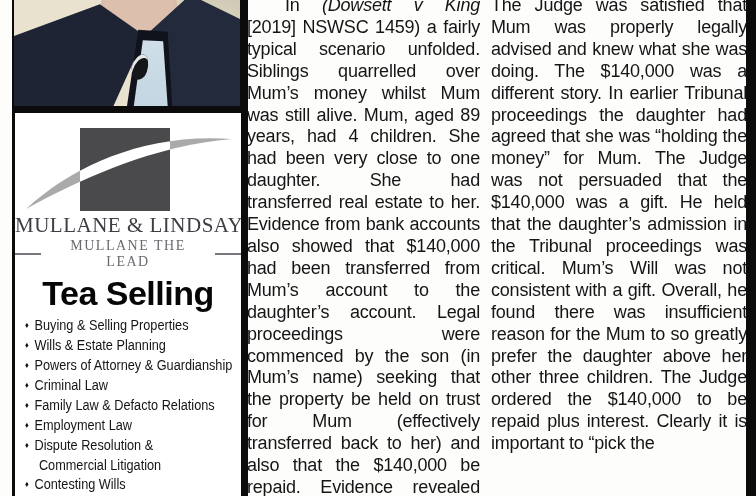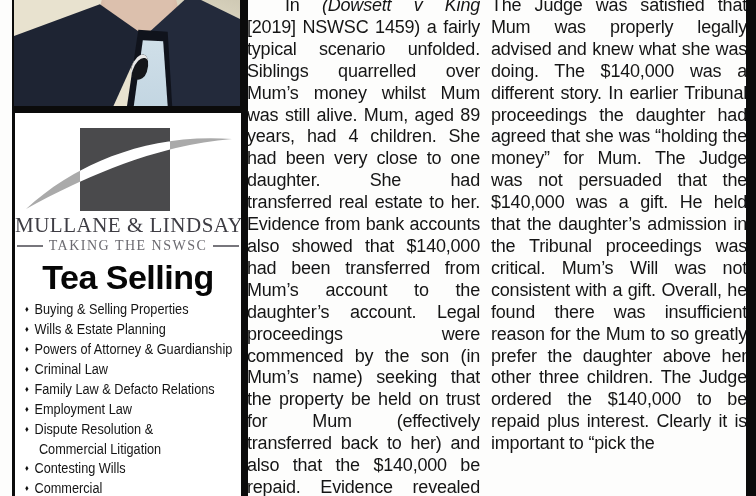--- a/index.html
+++ b/index.html
@@ -102,21 +102,21 @@
       </defs>
       <path d="M10,96 C60,50 132,20 216,26 C140,32 68,64 10,96 Z" fill="#aaaaaa"></path>
       <rect x="64" y="15" width="90" height="83" fill="#4a4a4c"></rect>
       <path d="M10,96 C60,50 132,20 216,26 C140,32 68,64 10,96 Z" fill="#ffffff" clip-path="url(#sq)"></path>
     </svg>
 
     <div class="logo-name">MULLANE &amp; LINDSAY</div>
 
     <div class="logo-tagline">
       <span class="rule"></span>
-      <span>TAKING THE NSWSC</span>
+      <span>MULLANE THE LEAD</span>
       <span class="rule"></span>
     </div>
 
     <div class="ad-heading">Tea Selling</div>
 
     <div class="services">
       <div class="service-row">
         <span class="bullet">♦</span><span>Buying &amp; Selling Properties</span>
       </div>
       <div class="service-row">

